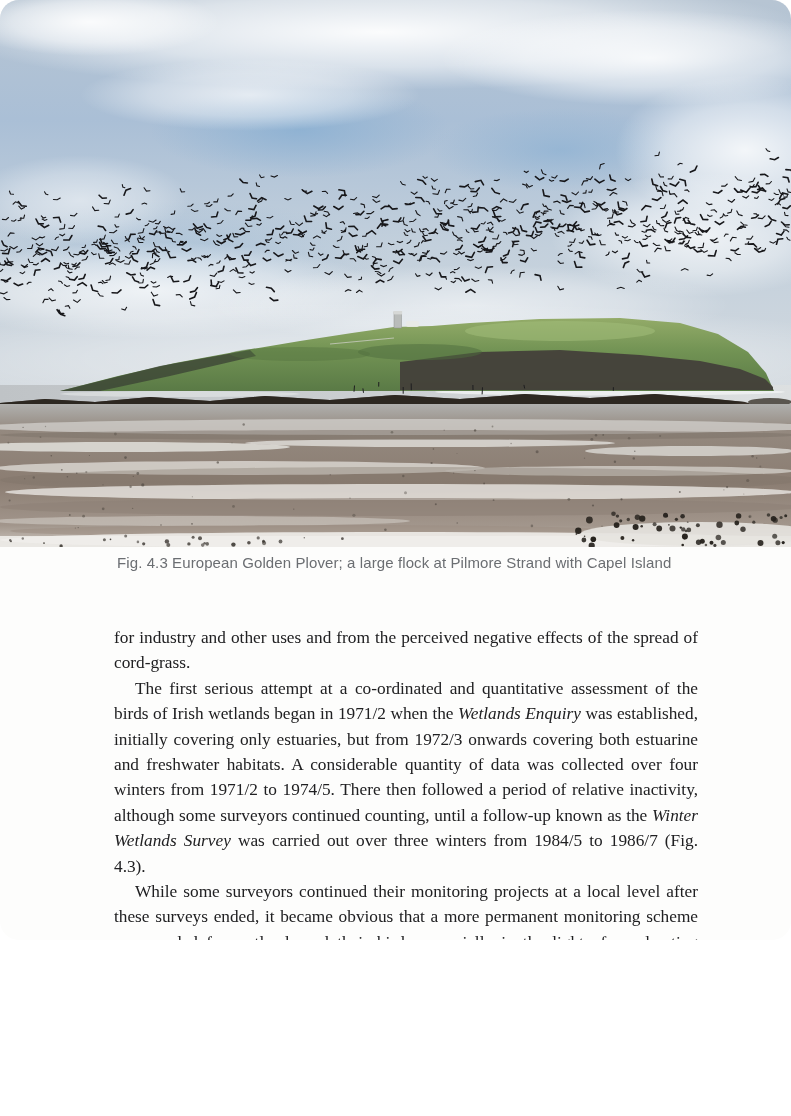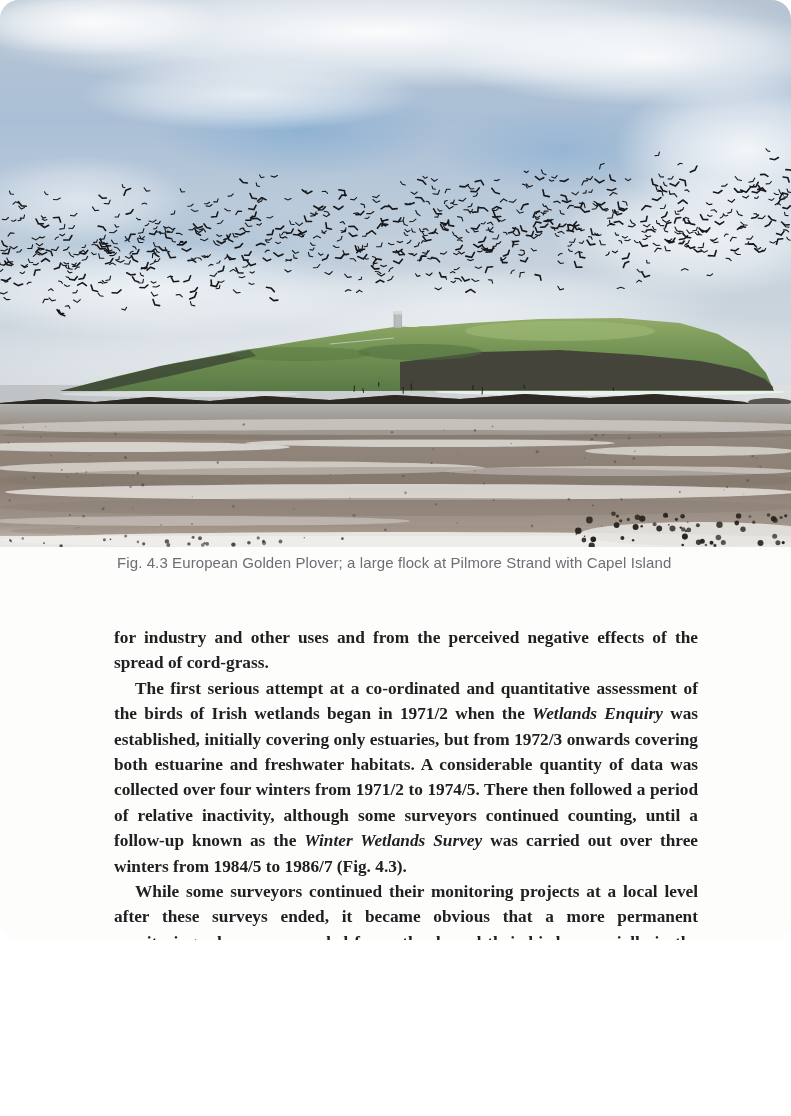--- a/index.html
+++ b/index.html
@@ -4,21 +4,21 @@
 <style>
   html,body{margin:0;padding:0;background:#ffffff;}
   .page{position:relative;width:791px;height:940px;background:#fdfdfc;overflow:hidden;border-radius:19px;}
   .photo{position:absolute;top:0;left:0;width:791px;height:547px;display:block;}
   .caption{position:absolute;left:117px;top:552px;font-family:"Liberation Sans",sans-serif;
            font-size:15px;line-height:22.5px;color:#6b6e72;letter-spacing:.1px;}
   .cap-line{white-space:nowrap;}
   .body-text{position:absolute;left:114px;top:625px;width:584px;
              font-family:"Liberation Serif",serif;font-size:17.3px;line-height:25.4px;
              color:#202022;text-align:justify;}
-  .body-text p{margin:0;padding:0;font-weight:bold;}
+  .body-text p{margin:0;padding:0;}
   .body-text p.indent{text-indent:21px;}
   .page-number{position:absolute;right:51px;top:1055px;font-family:"Liberation Sans",sans-serif;
                font-size:15.5px;color:#54575b;text-align:right;}
 </style>
 </head>
 <body>
 
 <div class="page">
 
   <svg class="photo" width="791" height="547" viewBox="0 0 791 547" aria-hidden="true">

